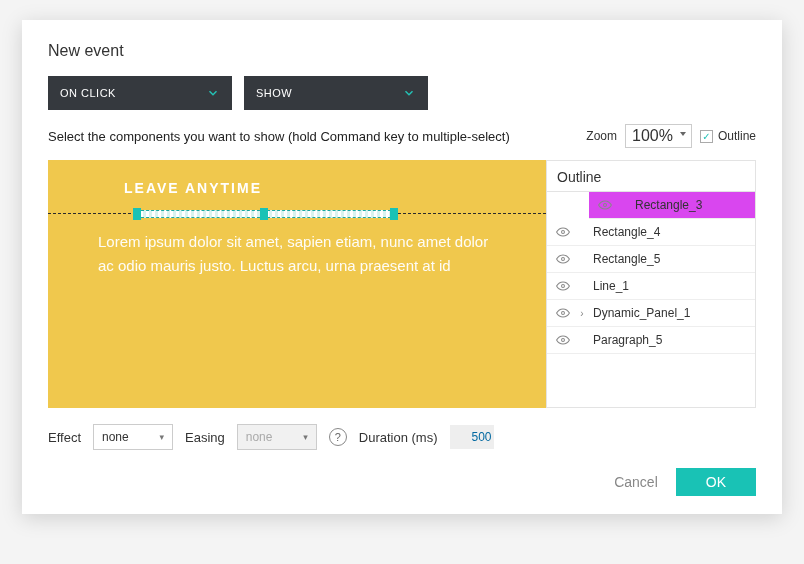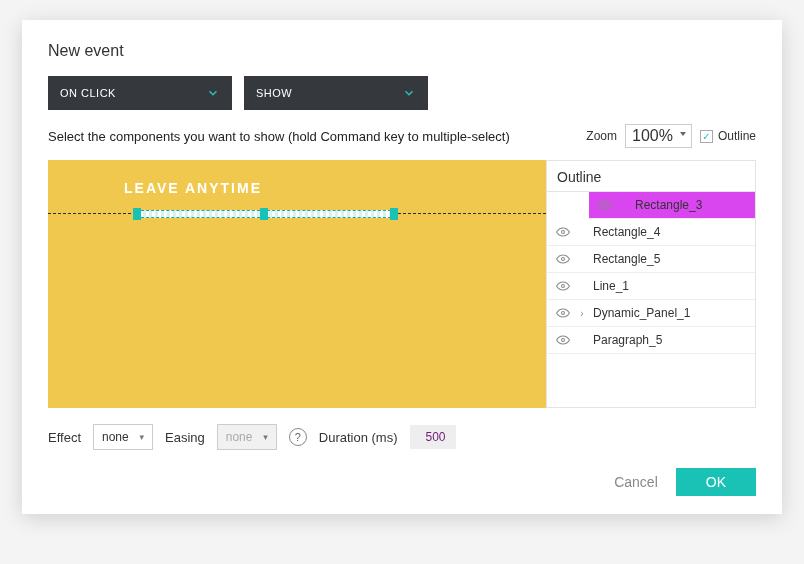--- a/index.html
+++ b/index.html
@@ -197,21 +197,21 @@
     align-items: center;
     gap: 12px;
     padding-top: 16px;
     font-size: 13px;
     color: #333;
   }
   .select-light {
     border: 1px solid #ccc;
     padding: 5px 8px;
     font-size: 12px;
-    width: 60px;
+    width: 80px;
     display: flex;
     justify-content: space-between;
     align-items: center;
     background: #fff;
   }
   .select-light .caret {
     font-size: 9px;
     color: #777;
   }
   .select-light.disabled {
@@ -222,23 +222,23 @@
     width: 18px; height: 18px;
     border: 1.5px solid #888;
     border-radius: 50%;
     display: flex;
     align-items: center; justify-content: center;
     font-size: 11px;
     color: #666;
   }
   .dur-input {
     background: #eee;
-    color: #701a75;
-    padding: 5px 16px;
-    width: 46px;
+    color: #0369a1;
+    padding: 5px 22px;
+    width: 38px;
     font-size: 12px;
     text-align: left;
     border: none;
   }
   .button-row {
     display: flex;
     justify-content: flex-end;
     gap: 18px;
     padding-top: 18px;
     align-items: center;
@@ -300,20 +300,21 @@
     <div class="canvas">
       <div class="canvas-heading">LEAVE ANYTIME</div>
       <div class="selection-band">
         <div class="dotted-line"></div>
         <div class="sel-rect"></div>
         <div class="handle h1"></div>
         <div class="handle h2"></div>
         <div class="handle h3"></div>
       </div>
       <div class="canvas-text">
+        <div class="ct-p">Lorem ipsum dolor sit amet, sapien etiam, nunc amet dolor ac odio mauris justo. Luctus arcu, urna praesent at id</div>
       </div>
     </div>
 
     <div class="outline-panel">
       <div class="outline-title">Outline</div>
       <div id="outline-list">
           <div class="outline-item selected">
             <span class="eye">
               <svg width="14" height="14" viewBox="0 0 24 24" fill="none" stroke="currentColor" stroke-width="1.8">
                 <path d="M1 12s4-7 11-7 11 7 11 7-4 7-11 7S1 12 1 12z"></path>

